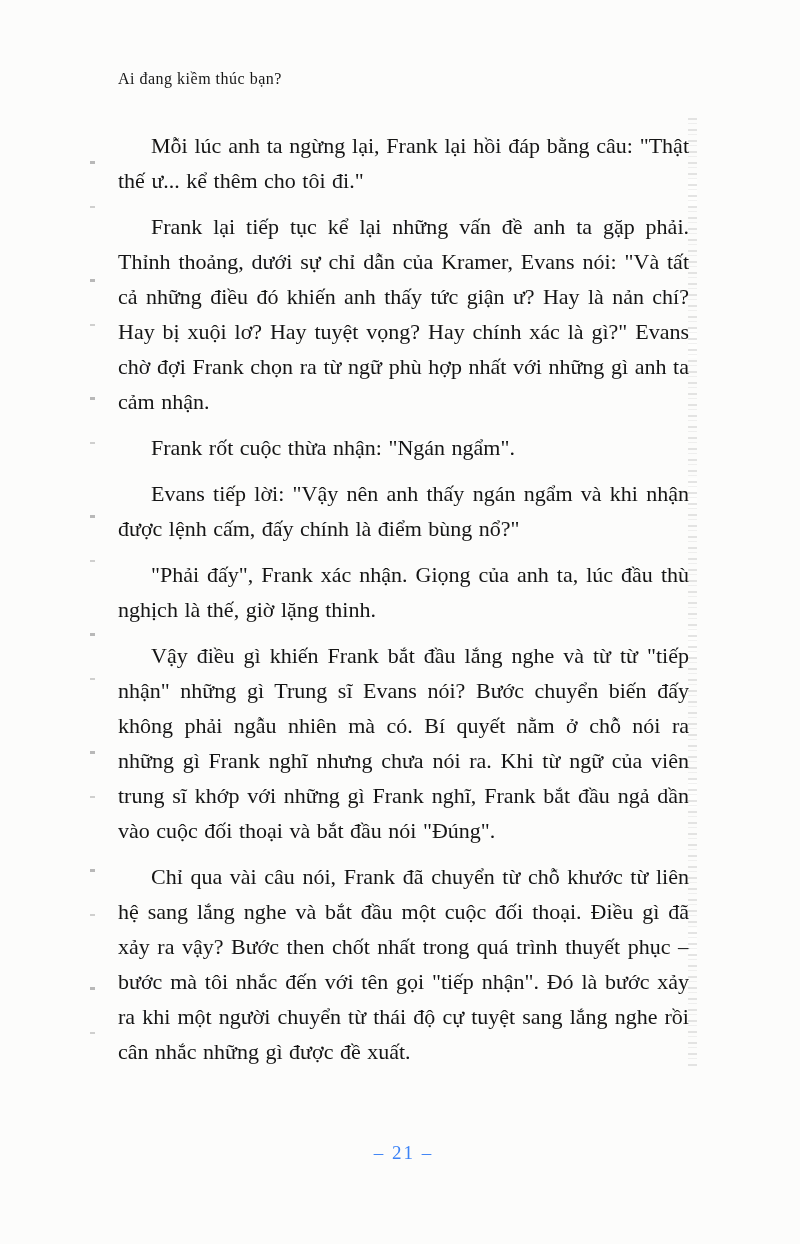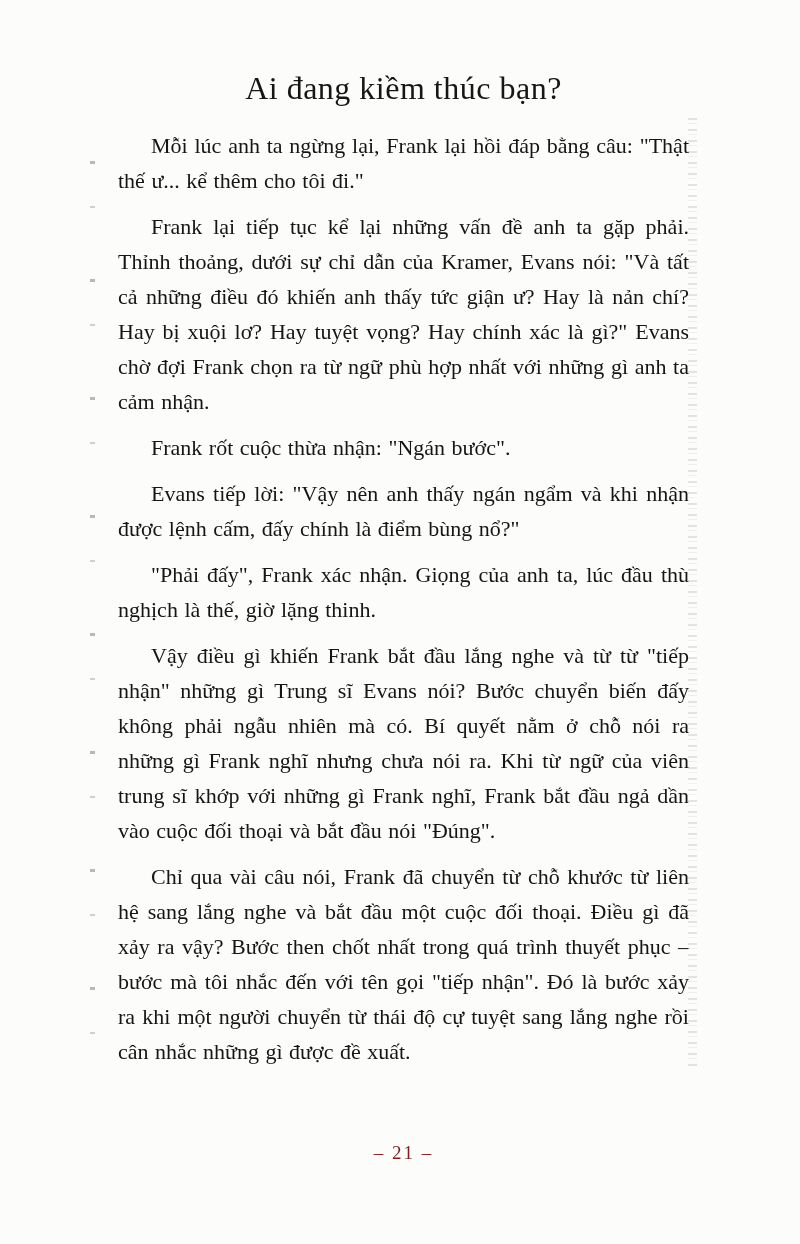--- a/index.html
+++ b/index.html
@@ -19,22 +19,21 @@
     position: relative;
     width: 800px;
     height: 1244px;
     background: #fcfcfb;
   }
   .running-header {
     position: absolute;
     top: 70px;
     left: 118px;
     width: 571px;
-    text-align: center;
-    font-size: 32px;
+    font-size: 16px;
     letter-spacing: 0.5px;
     color: #161616;
   }
   .body-text {
     position: absolute;
     top: 128px;
     left: 118px;
     width: 571px;
   }
   .body-text p {
@@ -47,21 +46,21 @@
     word-spacing: 1px;
   }
   .page-number {
     position: absolute;
     top: 1142px;
     left: 118px;
     width: 571px;
     text-align: center;
     font-size: 19px;
     letter-spacing: 2px;
-    color: #7f1d1d;
+    color: #3b82f6;
   }
   
   .artifact-strip {
     position: absolute;
     pointer-events: none;
   }
   .artifact-left {
     left: 90px;
     top: 135px;
     width: 5px;
@@ -93,21 +92,21 @@
 </head>
 <body>
 
 <div class="page">
 
   <div class="running-header">Ai đang kiềm thúc bạn?</div>
 
   <div class="body-text">
     <p>Mỗi lúc anh ta ngừng lại, Frank lại hồi đáp bằng câu: "Thật thế ư... kể thêm cho tôi đi."</p>
     <p>Frank lại tiếp tục kể lại những vấn đề anh ta gặp phải. Thỉnh thoảng, dưới sự chỉ dẫn của Kramer, Evans nói: "Và tất cả những điều đó khiến anh thấy tức giận ư? Hay là nản chí? Hay bị xuội lơ? Hay tuyệt vọng? Hay chính xác là gì?" Evans chờ đợi Frank chọn ra từ ngữ phù hợp nhất với những gì anh ta cảm nhận.</p>
-    <p>Frank rốt cuộc thừa nhận: "Ngán bước".</p>
+    <p>Frank rốt cuộc thừa nhận: "Ngán ngẩm".</p>
     <p>Evans tiếp lời: "Vậy nên anh thấy ngán ngẩm và khi nhận được lệnh cấm, đấy chính là điểm bùng nổ?"</p>
     <p>"Phải đấy", Frank xác nhận. Giọng của anh ta, lúc đầu thù nghịch là thế, giờ lặng thinh.</p>
     <p>Vậy điều gì khiến Frank bắt đầu lắng nghe và từ từ "tiếp nhận" những gì Trung sĩ Evans nói? Bước chuyển biến đấy không phải ngẫu nhiên mà có. Bí quyết nằm ở chỗ nói ra những gì Frank nghĩ nhưng chưa nói ra. Khi từ ngữ của viên trung sĩ khớp với những gì Frank nghĩ, Frank bắt đầu ngả dần vào cuộc đối thoại và bắt đầu nói "Đúng".</p>
     <p>Chỉ qua vài câu nói, Frank đã chuyển từ chỗ khước từ liên hệ sang lắng nghe và bắt đầu một cuộc đối thoại. Điều gì đã xảy ra vậy? Bước then chốt nhất trong quá trình thuyết phục – bước mà tôi nhắc đến với tên gọi "tiếp nhận". Đó là bước xảy ra khi một người chuyển từ thái độ cự tuyệt sang lắng nghe rồi cân nhắc những gì được đề xuất.</p>
   </div>
 
   <div class="artifact-strip artifact-left"></div>
 
   <div class="artifact-strip artifact-right"></div>
 

